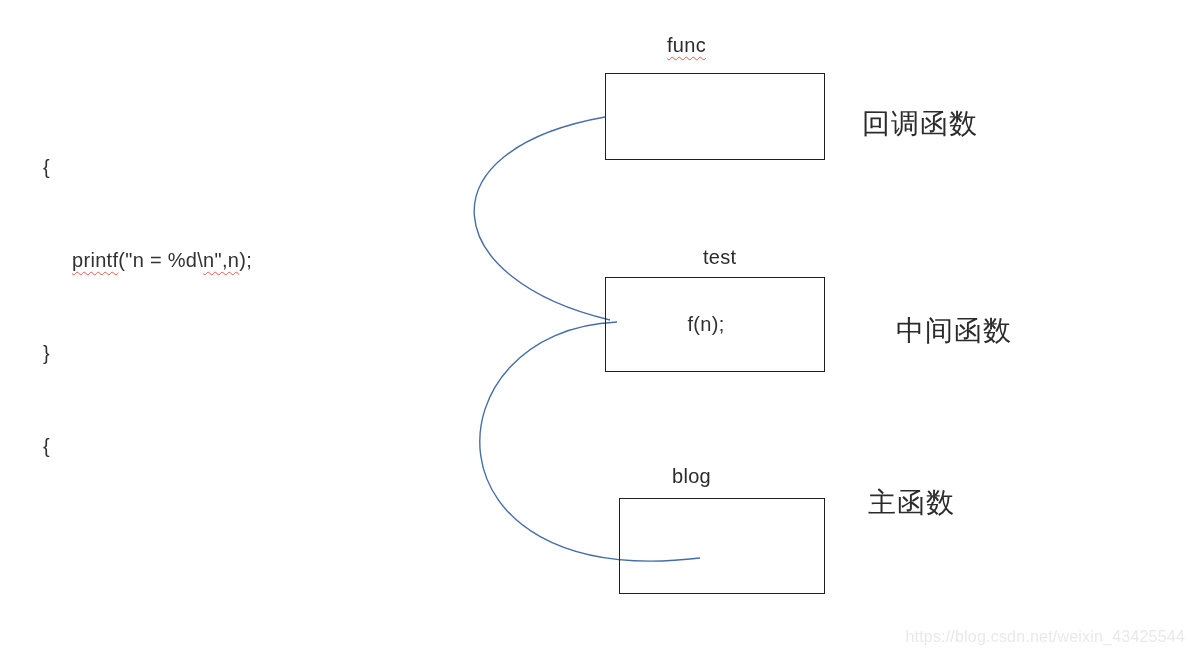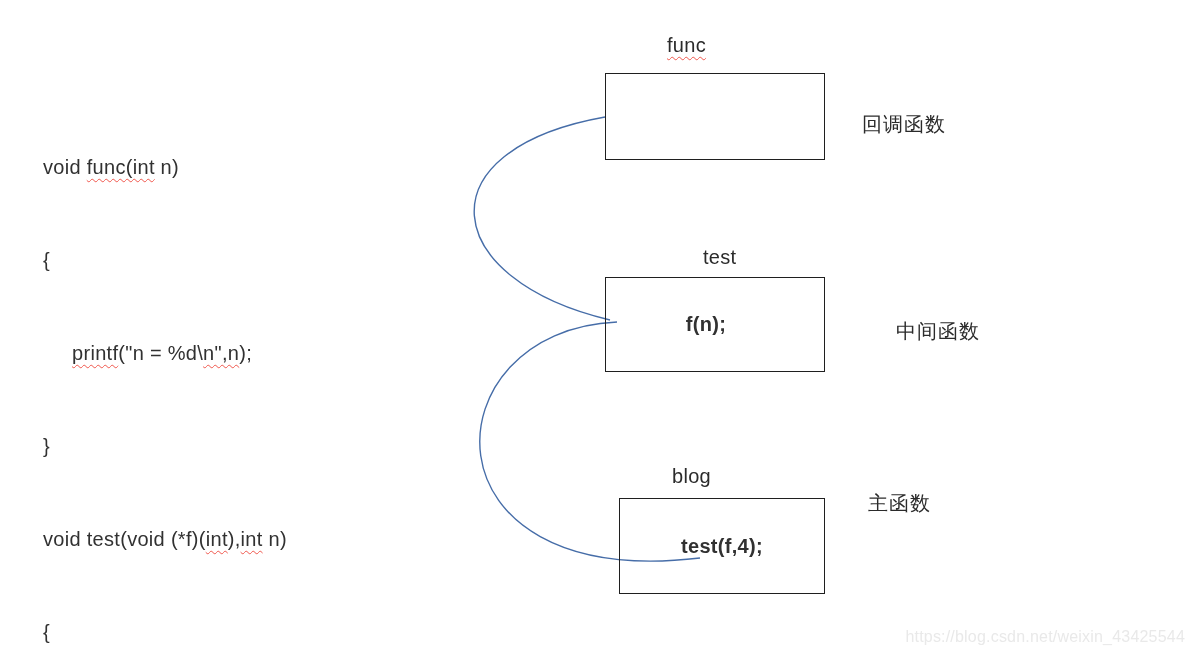--- a/index.html
+++ b/index.html
@@ -40,49 +40,47 @@
   .box-main{left:619px;top:498px;width:206px;height:96px;}
   .boxlabel{
     position:absolute;font-size:20px;letter-spacing:0.3px;color:var(--label-text);
     line-height:24px;white-space:pre;
   }
   .lbl-func{left:667px;top:33px;}
   .lbl-test{left:675px;top:245px;margin-left:28px;}
   .lbl-main{left:672px;top:464px;}
   .boxbody{
     position:absolute;font-size:20px;letter-spacing:0.3px;color:var(--code-text);
-    line-height:31px;text-align:center;white-space:pre;font-weight:bold;
+    line-height:31px;text-align:center;white-space:pre;
   }
   .body-func{left:605px;top:102px;width:220px;}
   .body-test{left:596px;top:309px;width:220px;}
   .body-main{left:619px;top:531px;width:206px;}
   .anno{
-    position:absolute;font-size:20px;letter-spacing:1px;color:var(--label-text);
+    position:absolute;font-size:28px;letter-spacing:1px;color:var(--label-text);
     line-height:28px;white-space:pre;
   }
   .anno-func{left:862px;top:110px;}
   .anno-test{left:896px;top:300px;margin-top:17px;}
   .anno-main{left:868px;top:489px;}
   
   .watermark{
     position:absolute;right:13px;bottom:6px;
     font-size:16px;letter-spacing:0.2px;color:var(--watermark-gray);
   }
 </style>
 </head>
 <body>
 
 <div class="canvas">
 
   <div class="code">
-    <div class="line"><span>void </span><span class="sq">func(int</span><span> n)</span></div>
     <div class="line"><span>{</span></div>
     <div class="line ind"><span class="sq">printf</span><span>("n = %d\</span><span class="sq">n",n</span><span>);</span></div>
     <div class="line"><span>}</span></div>
-    <div class="line"><span>void test(void (*f)(</span><span class="sq">int</span><span>),</span><span class="sq">int</span><span> n)</span></div>
     <div class="line"><span>{</span></div>
     
     
     
     
     
     
     
     
   </div>
@@ -97,18 +95,17 @@
   <div class="boxbody body-func"></div>
   <div class="anno anno-func">回调函数</div>
 
   <div class="boxlabel lbl-test">test</div>
   <div class="box box-test"></div>
   <div class="boxbody body-test">f(n);</div>
   <div class="anno anno-test">中间函数</div>
 
   <div class="boxlabel lbl-main">blog</div>
   <div class="box box-main"></div>
-  <div class="boxbody body-main">test(f,4);</div>
   <div class="anno anno-main">主函数</div>
 
   <div class="watermark">https://blog.csdn.net/weixin_43425544</div>
 
 </div>
 
 </body></html>

